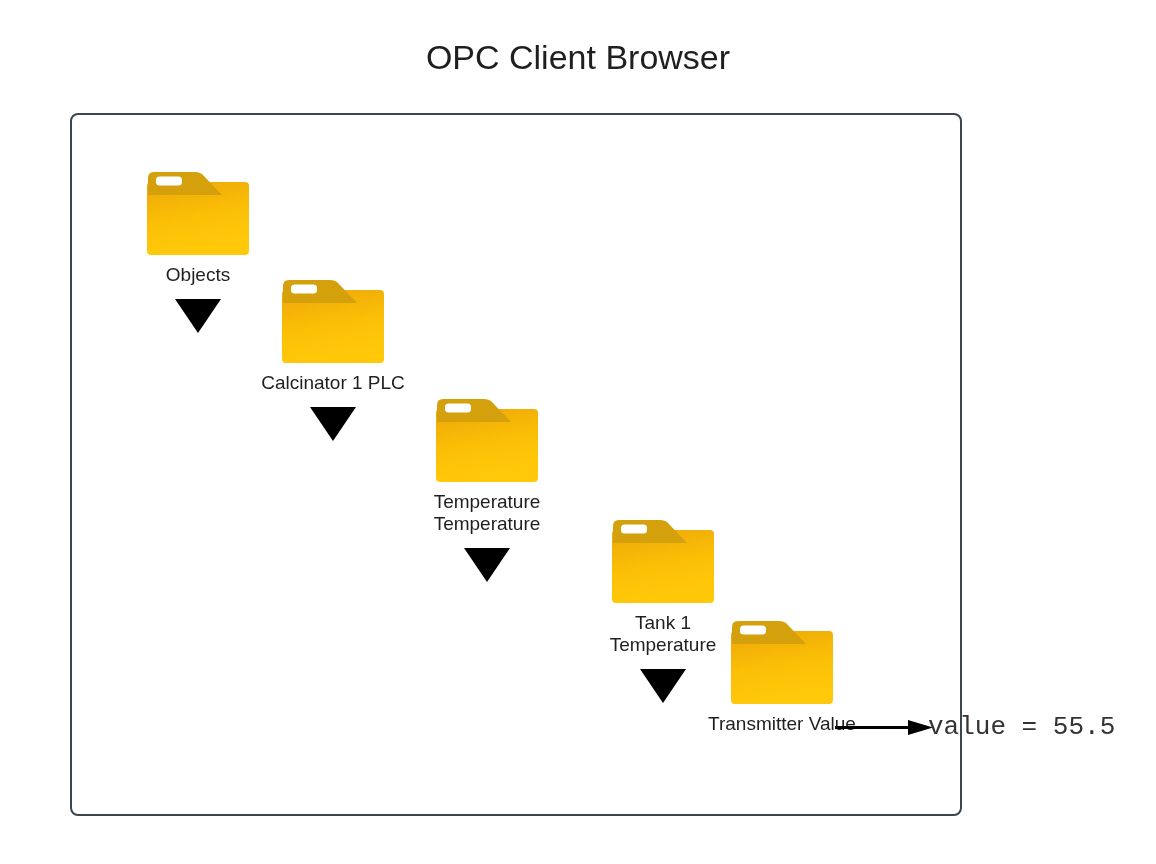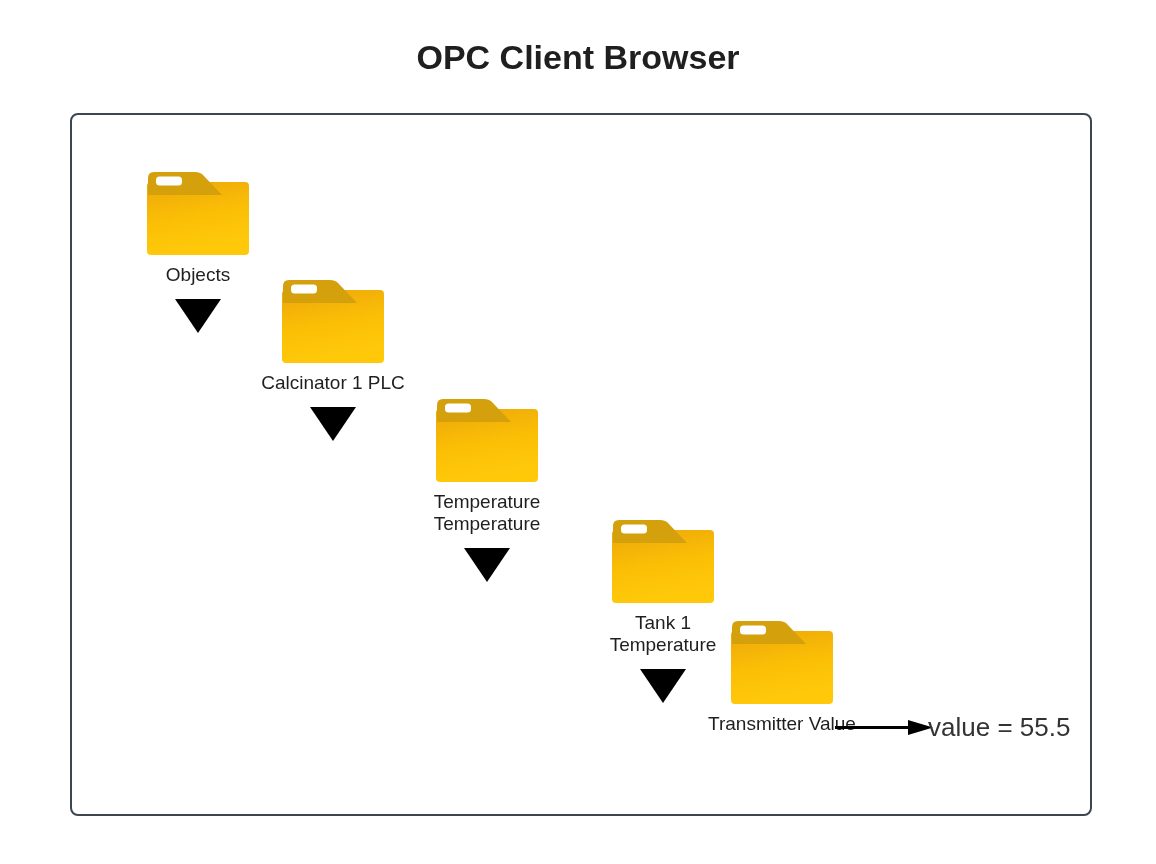--- a/index.html
+++ b/index.html
@@ -11,28 +11,28 @@
     height: 864px;
     background: #ffffff;
     position: relative;
     overflow: hidden;
     font-family: "Liberation Sans", sans-serif;
   }
   .page-title {
     margin: 38px 0 0 0;
     text-align: center;
     font-size: 34px;
-    font-weight: bold;
+    font-weight: normal;
     color: var(--text, #1f1f1f);
   }
   .browser-box {
     position: absolute;
     left: 70px;
     top: 113px;
-    width: 1022px;
+    width: 892px;
     height: 703px;
     box-sizing: border-box;
     border: 2px solid var(--border, #3c4650);
     border-radius: 8px;
     background: #ffffff;
   }
   .node {
     position: absolute;
     width: 170px;
     text-align: center;
@@ -72,20 +72,21 @@
   .value-arrow line { stroke: var(--arrow, #000000); stroke-width: 3; }
   .value-arrow path { fill: var(--arrow, #000000); }
   .value-text {
     position: absolute;
     left: 856px;
     top: 597px;
     font-size: 26px;
     line-height: 30px;
     color: var(--value-text, #333333);
     white-space: nowrap;
+    font-family: Liberation Mono, monospace;
   }
   .svg-defs { position: absolute; width: 0; height: 0; }
 </style>
 </head>
 <body>
 
 <svg class="svg-defs" aria-hidden="true">
   <defs>
     <linearGradient id="gradFolder" x1="0" y1="0" x2="0.25" y2="1">
       <stop offset="0" style="stop-color:var(--folder-body-top, #EDA70A)"></stop>

